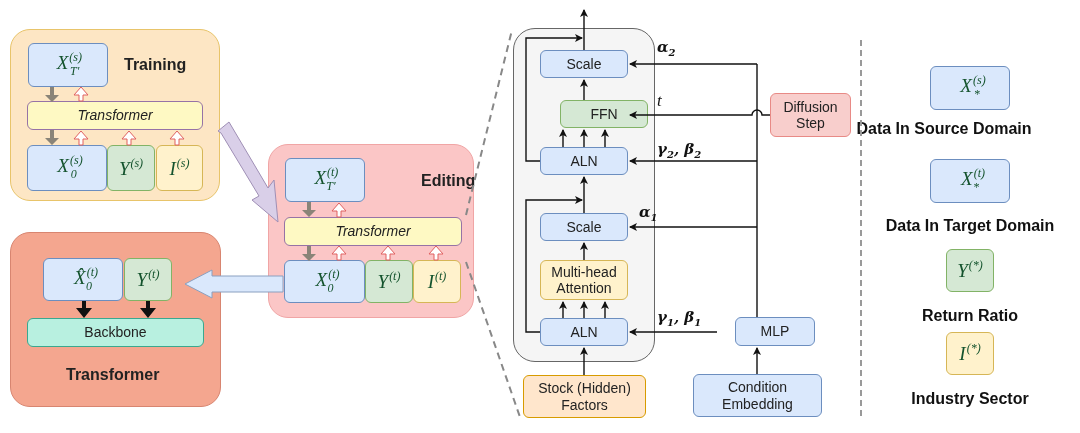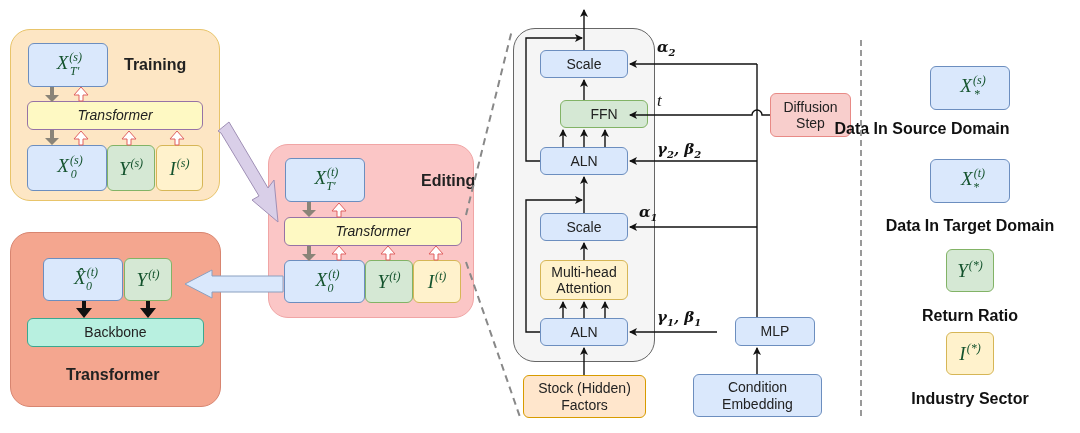--- a/index.html
+++ b/index.html
@@ -118,21 +118,21 @@
 <div class="abs greek" style="left:639px;top:203px;">
   <span>α</span><sub>1</sub>
 </div>
 <div class="abs greek" style="left:657px;top:308px;">
   <span>γ</span><sub>1</sub>, <span>β</span><sub>1</sub>
 </div>
 
 <div class="abs box blue" style="left:930px;top:66px;width:80px;height:44px;">
   <span class="math"><span>X</span><sup>(s)</sup><span class="sub">*</span></span>
 </div>
-<div class="abs legend-label" style="left:822px;top:120px;width:200px;">Data In Source Domain</div>
+<div class="abs legend-label" style="left:844px;top:120px;width:200px;">Data In Source Domain</div>
 <div class="abs box blue" style="left:930px;top:159px;width:80px;height:44px;">
   <span class="math"><span>X</span><sup>(t)</sup><span class="sub">*</span></span>
 </div>
 <div class="abs legend-label" style="left:870px;top:217px;width:200px;">Data In Target Domain</div>
 <div class="abs box green" style="left:946px;top:249px;width:48px;height:43px;">
   <span class="math"><span>Y</span><sup>(*)</sup></span>
 </div>
 <div class="abs legend-label" style="left:870px;top:307px;width:200px;">Return Ratio</div>
 <div class="abs box yellow" style="left:946px;top:332px;width:48px;height:43px;">
   <span class="math"><span>I</span><sup>(*)</sup></span>

